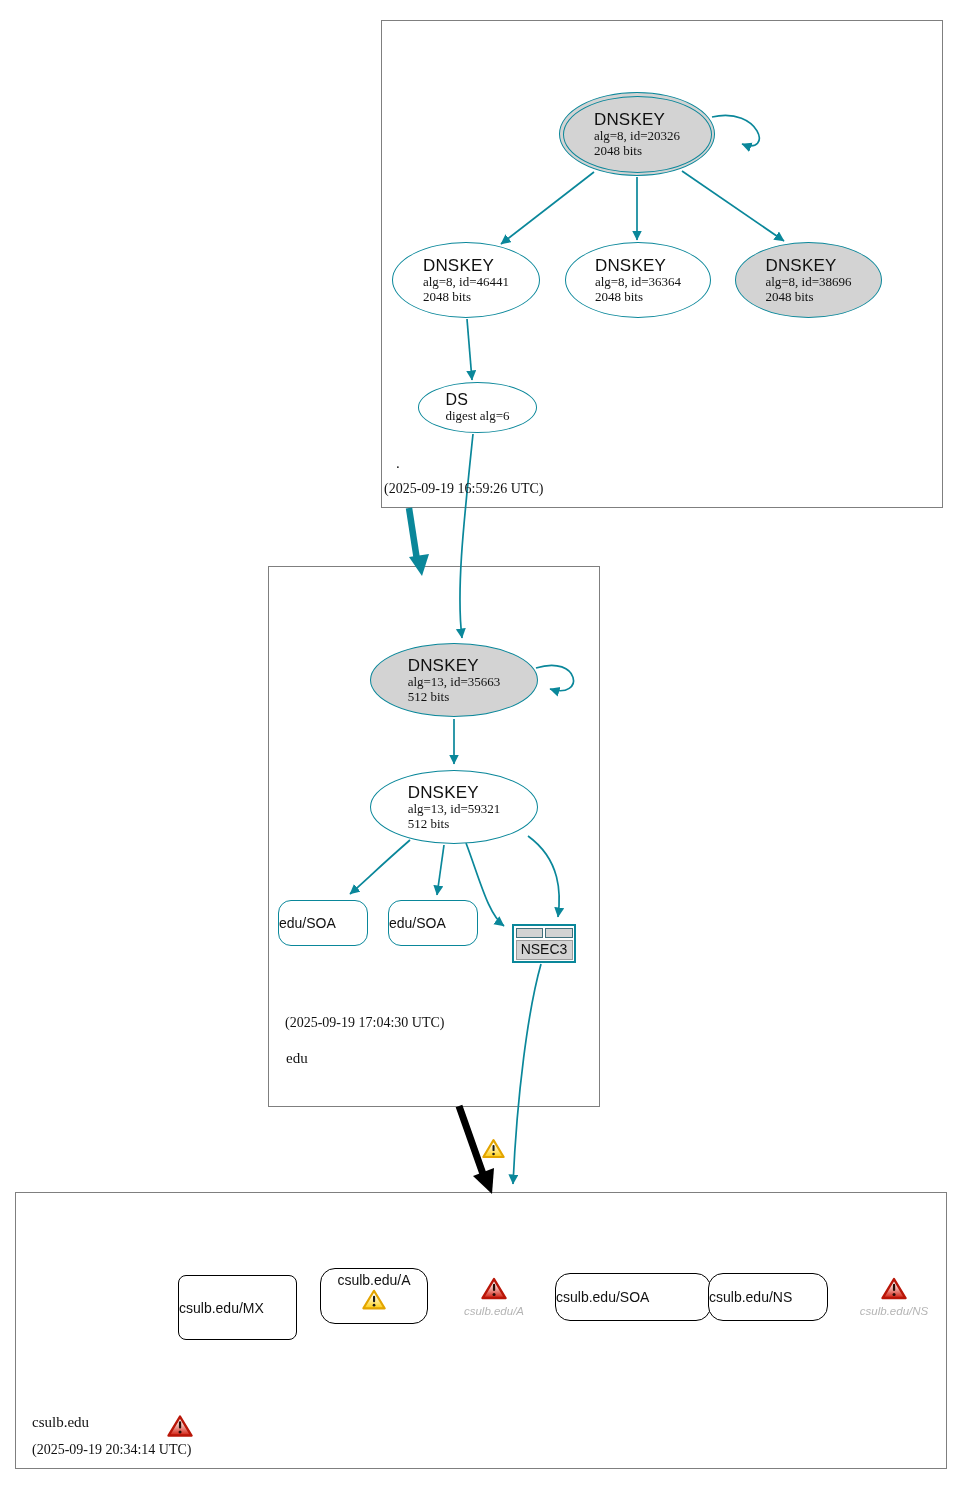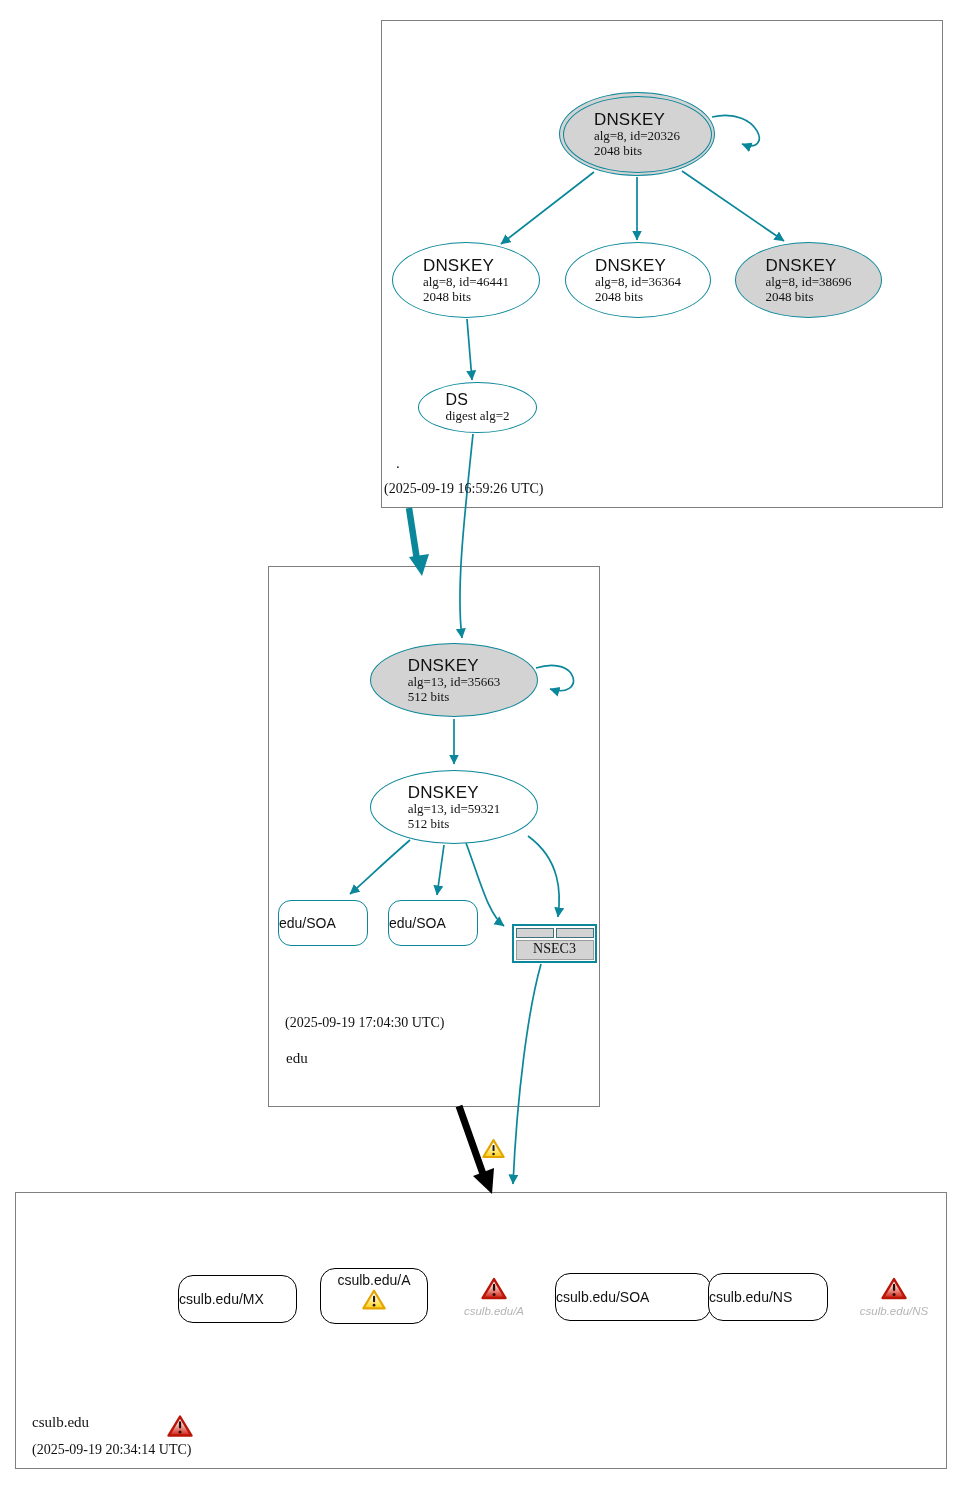--- a/index.html
+++ b/index.html
@@ -128,21 +128,21 @@
     <div class="node-text">
       <div class="node-title">DNSKEY</div>
       <div class="node-sub">alg=8, id=38696</div>
       <div class="node-sub">2048 bits</div>
     </div>
   </div>
 
   <div class="node ellipse" style="left:418px; top:382px; width:119px; height:51px;">
     <div class="node-text">
       <div class="node-title" style="font-size:16px;">DS</div>
-      <div class="node-sub">digest alg=2</div>
+      <div class="node-sub">digest alg=6</div>
     </div>
   </div>
 
   <div class="zone-name" style="left:396px; top:455px;">.</div>
   <div class="zone-ts" style="left:384px; top:481px;">(2025-09-19 16:59:26 UTC)</div>
 
   <div class="node ellipse gray" style="left:370px; top:643px; width:168px; height:74px;">
     <div class="node-text">
       <div class="node-title">DNSKEY</div>
       <div class="node-sub">alg=13, id=35663</div>
@@ -159,35 +159,35 @@
   </div>
 
   <div class="node rrset" style="left:278px; top:900px; width:90px; height:46px;">
     <span>edu/SOA</span>
   </div>
 
   <div class="node rrset" style="left:388px; top:900px; width:90px; height:46px;">
     <span>edu/SOA</span>
   </div>
 
-  <div class="node nsec3" style="left:512px; top:924px; width:85px; height:39px;font-family:Liberation Serif, serif;">
+  <div class="node nsec3" style="left:512px; top:924px; width:64px; height:39px;">
     <div class="nsec3-cells">
       <div class="nsec3-cell"></div>
       <div class="nsec3-cell"></div>
     </div>
     <div class="nsec3-body">
       <span>NSEC3</span>
     </div>
   </div>
 
   <div class="zone-name" style="left:286px; top:1050px;">edu</div>
   <div class="zone-ts" style="left:285px; top:1015px;">(2025-09-19 17:04:30 UTC)</div>
 
 
-  <div class="node rrset black-node" style="left:178px; top:1275px; width:119px; height:48px;">
+  <div class="node rrset black-node" style="left:178px; top:1275px; width:119px; height:65px;border-radius:8px;">
     <span>csulb.edu/MX</span>
   </div>
 
   <div class="node rrset black-node col" style="left:320px; top:1268px; width:108px; height:56px; padding-top:3px;">
     <span>csulb.edu/A</span>
     <span class="icon">
       <svg width="24" height="21" viewBox="0 0 24 21">
           <path d="M12 1.8 L22.6 19.3 L1.4 19.3 Z" fill="url(#warnGrad)" stroke="#e3a400" stroke-width="2.2" stroke-linejoin="round"></path>
           <rect x="11" y="6.8" width="2.1" height="6.4" rx="1" fill="#1a1a1a"></rect>
           <circle cx="12.05" cy="16.2" r="1.35" fill="#1a1a1a"></circle>

